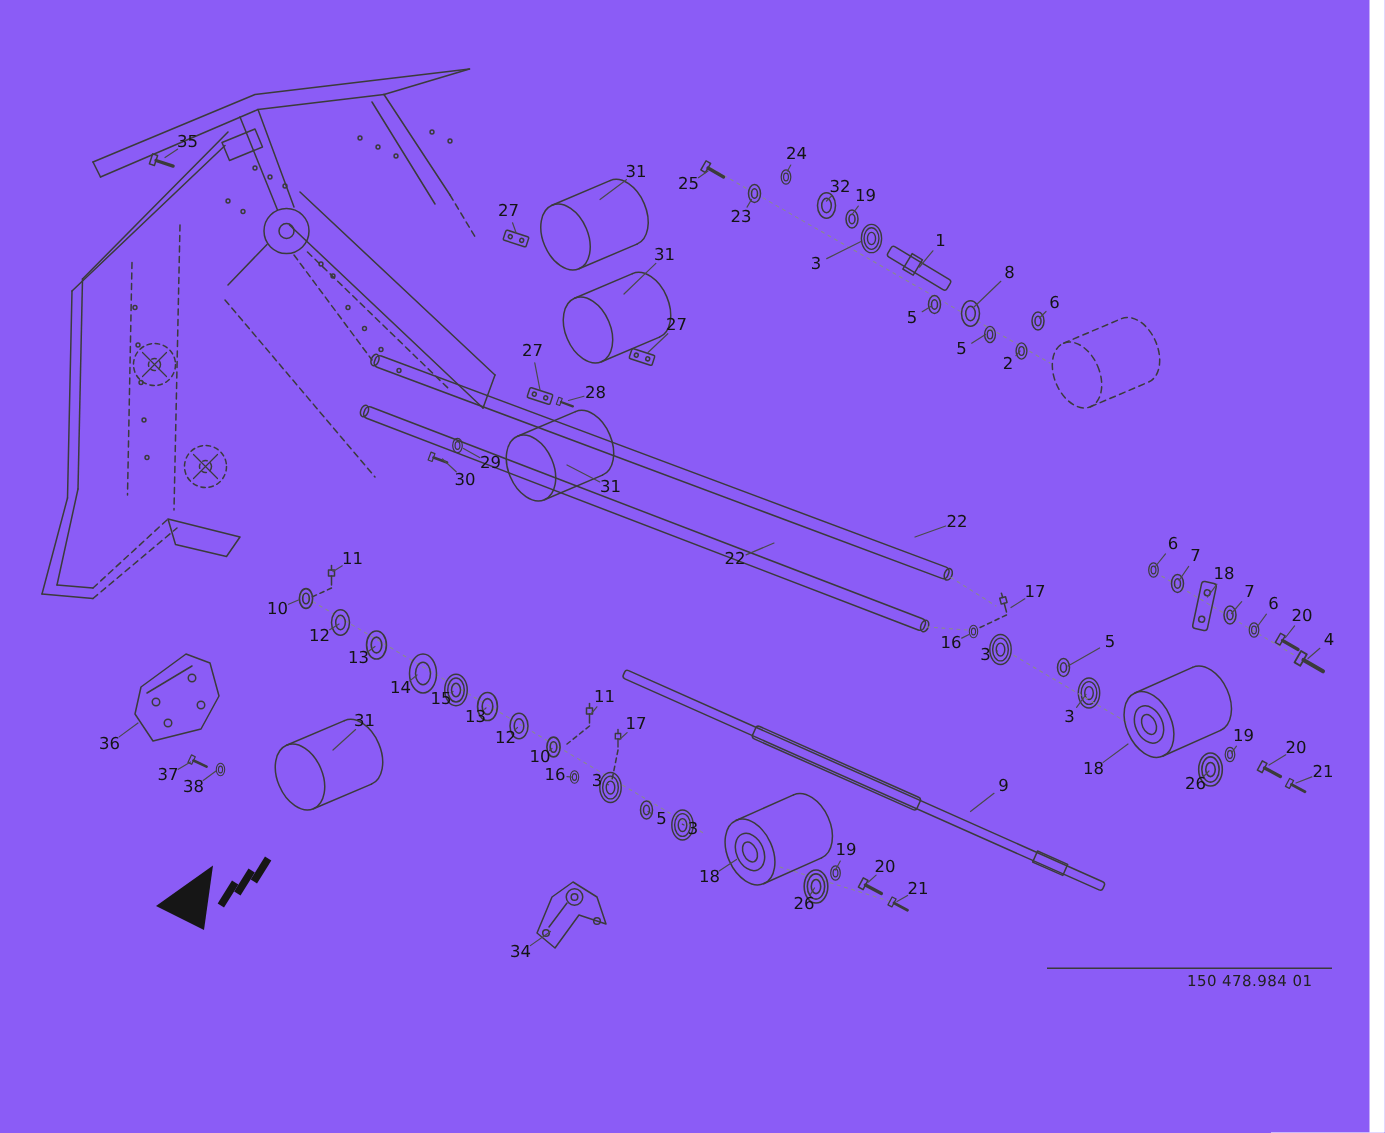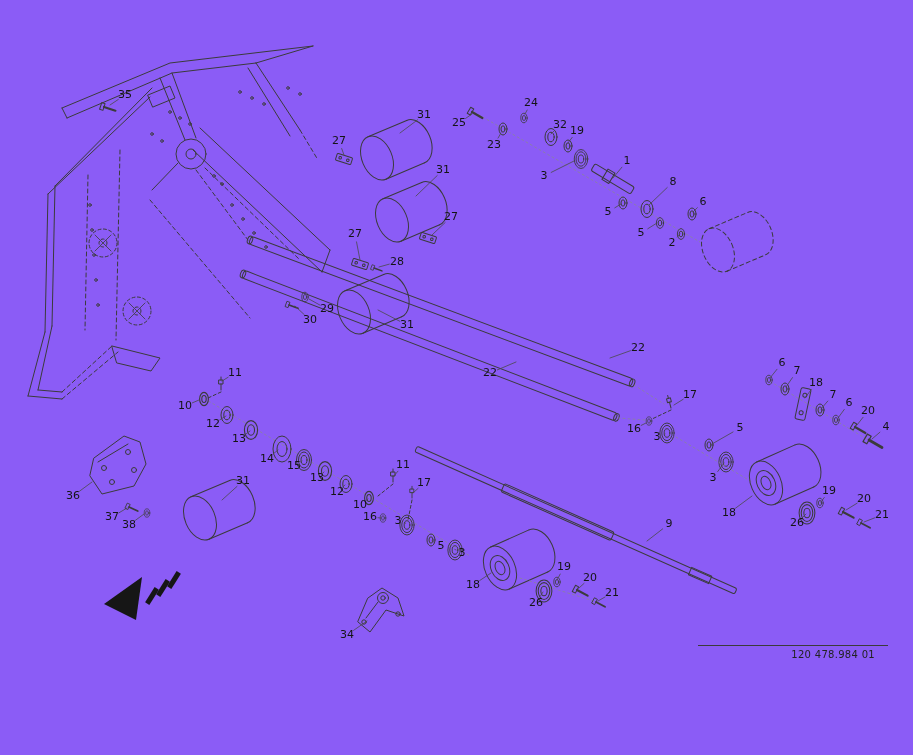--- a/index.html
+++ b/index.html
@@ -418,14 +418,14 @@
         <line x1="135.45123996684563" y1="520.2690906909799" x2="144" y2="514" data-name="callout-leader-38"></line>
         <text x="129" y="525" data-name="callout-label-38">38</text>
         <line x1="237.06771376700982" y1="486.367306591753" x2="222" y2="500" data-name="callout-leader-31"></line>
         <text x="243" y="481" data-name="callout-label-31">31</text>
         <line x1="353.5538553641523" y1="630.4123012450933" x2="367" y2="621" data-name="callout-leader-34"></line>
         <text x="347" y="635" data-name="callout-label-34">34</text>
       </g>
   </svg>
 
   <div class="refline" data-name="ref-divider-line"></div>
-  <div class="refnum" data-name="drawing-ref-number">120 478.984 01</div>
+  <div class="refnum" data-name="drawing-ref-number">150 478.984 01</div>
 </div>
 
 </body></html>

